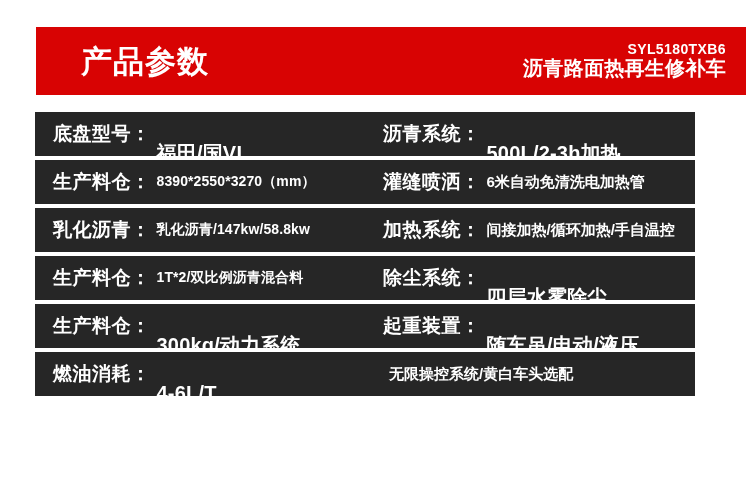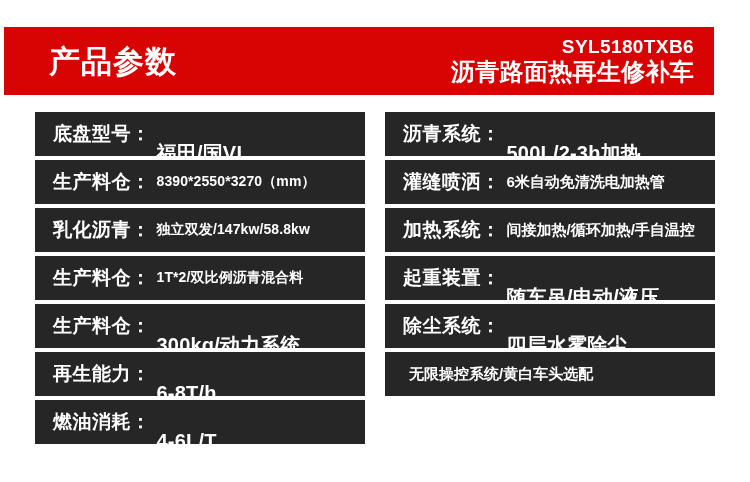--- a/index.html
+++ b/index.html
@@ -17,21 +17,21 @@
   #page {
     position: relative;
     width: 750px;
     height: 482px;
     background: #ffffff;
   }
 
   
   .banner {
     position: absolute;
-    left: 4px;
+    left: 36px;
     top: 27px;
     width: 710px;
     height: 68px;
     background: #d80303;
     display: flex;
     align-items: center;
     justify-content: space-between;
     box-sizing: border-box;
     padding: 0 20px 0 45px;
   }
@@ -43,40 +43,39 @@
     line-height: 1;
     white-space: nowrap;
   }
   .banner-model {
     text-align: right;
     color: #ffffff;
     line-height: 1.18;
     white-space: nowrap;
   }
   .banner-model-code {
-    font-size: 19px;
+    font-size: 14px;
     font-weight: bold;
     letter-spacing: 0.4px;
     display: block;
   }
   .banner-model-name {
-    font-size: 24px;
+    font-size: 20px;
     font-weight: bold;
     letter-spacing: 0.3px;
     display: block;
   }
 
   
   .specs {
     position: absolute;
     left: 35px;
     top: 112px;
     width: 680px;
     display: flex;
-    justify-content: space-between;
   }
   .spec-col {
     width: 330px;
     display: flex;
     flex-direction: column;
   }
   .spec-row {
     height: 44px;
     background: #262626;
     display: flex;
@@ -122,59 +121,55 @@
         <div class="spec-row">
           <span class="spec-label">底盘型号：</span>
           <span class="spec-value size-lg">福田/国VI</span>
         </div>
         <div class="spec-row">
           <span class="spec-label">生产料仓：</span>
           <span class="spec-value size-md">8390*2550*3270（mm）</span>
         </div>
         <div class="spec-row">
           <span class="spec-label">乳化沥青：</span>
-          <span class="spec-value size-md">独立双发/147kw/58.8kw</span>
+          <span class="spec-value size-md">乳化沥青/147kw/58.8kw</span>
         </div>
         <div class="spec-row">
           <span class="spec-label">生产料仓：</span>
           <span class="spec-value size-md">1T*2/双比例沥青混合料</span>
         </div>
         <div class="spec-row">
           <span class="spec-label">生产料仓：</span>
           <span class="spec-value size-lg">300kg/动力系统</span>
-        </div>
-        <div class="spec-row">
-          <span class="spec-label">再生能力：</span>
-          <span class="spec-value size-lg">6-8T/h</span>
         </div>
         <div class="spec-row">
           <span class="spec-label">燃油消耗：</span>
           <span class="spec-value size-lg">4-6L/T</span>
         </div>
       </div>
     <div class="spec-col">
         <div class="spec-row">
           <span class="spec-label">沥青系统：</span>
           <span class="spec-value size-lg">500L/2-3h加热</span>
         </div>
         <div class="spec-row">
           <span class="spec-label">灌缝喷洒：</span>
           <span class="spec-value size-sm">6米自动免清洗电加热管</span>
         </div>
         <div class="spec-row">
           <span class="spec-label">加热系统：</span>
           <span class="spec-value size-sm">间接加热/循环加热/手自温控</span>
         </div>
         <div class="spec-row">
+          <span class="spec-label">除尘系统：</span>
+          <span class="spec-value size-lg">四层水雾除尘</span>
+        </div>
+        <div class="spec-row">
           <span class="spec-label">起重装置：</span>
           <span class="spec-value size-lg">随车吊/电动/液压</span>
-        </div>
-        <div class="spec-row">
-          <span class="spec-label">除尘系统：</span>
-          <span class="spec-value size-lg">四层水雾除尘</span>
         </div>
         <div class="spec-row">
           <span class="spec-value size-sm">无限操控系统/黄白车头选配</span>
         </div>
       </div>
   </div>
 
 </div>
 
 </body></html>

